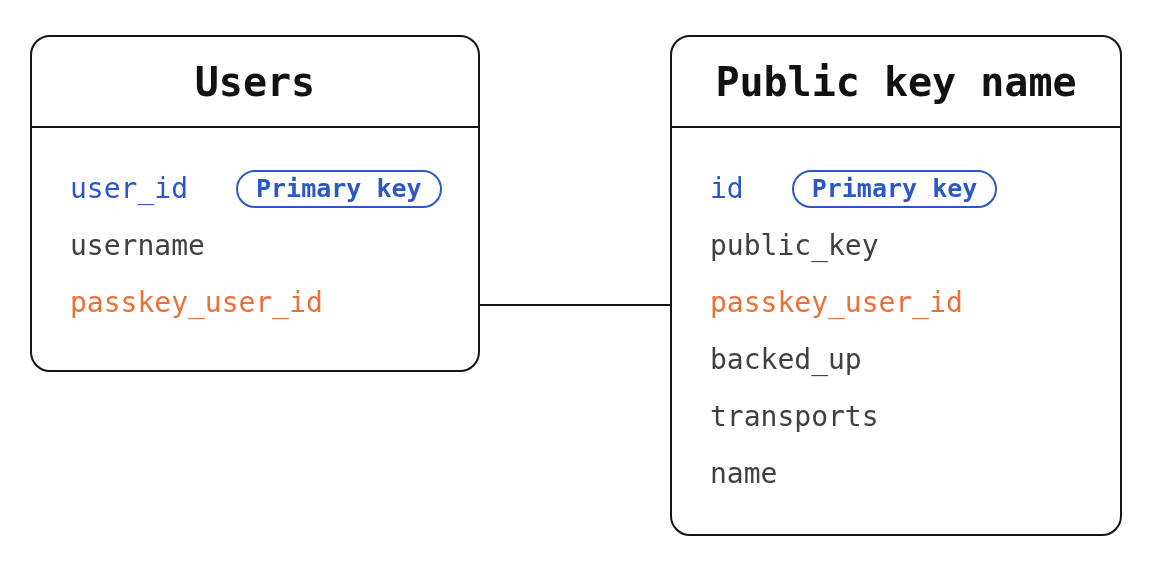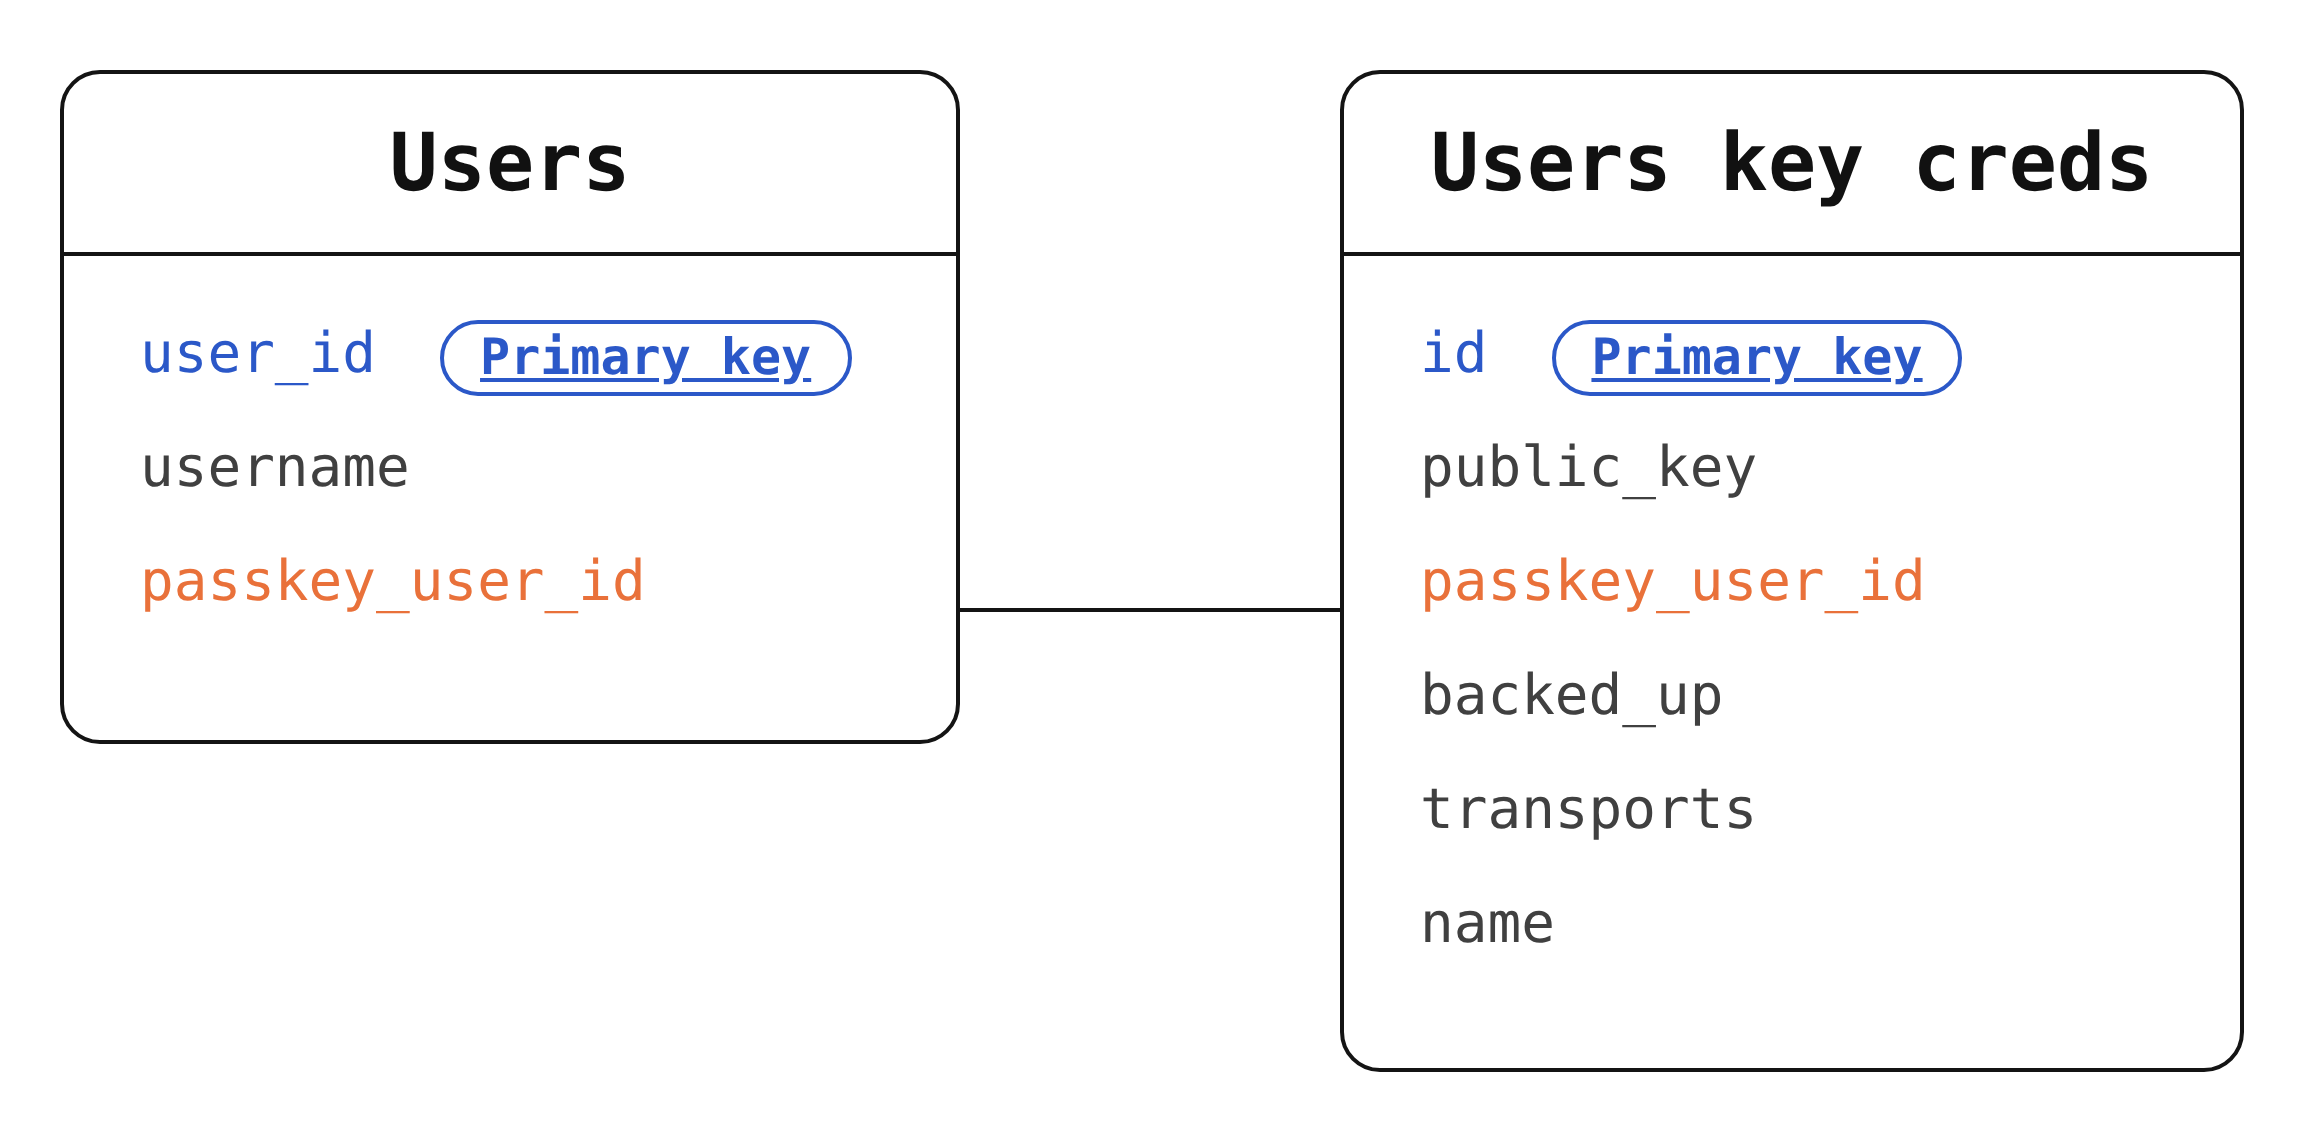--- a/index.html
+++ b/index.html
@@ -46,40 +46,40 @@
     color: #111111;
     letter-spacing: 0px;
     box-sizing: border-box;
   }
   .entity-fields {
     padding: 32px 20px 0 38px;
   }
   .field-row {
     height: 57px;
     display: flex;
-    align-items: flex-start;
+    align-items: center;
+    gap: 16px;
   }
   .field-name {
     font-size: 28px;
     color: #404040;
     white-space: pre;
   }
   .field-name.color-blue { color: var(--blue, #2b58c8); }
   .field-name.color-orange { color: var(--orange, #e9713a); }
   .pk-badge {
     margin-left: 32px;
     border: 2px solid var(--blue, #2b58c8);
     color: var(--blue, #2b58c8);
     border-radius: 22px;
     font-size: 25px;
     font-weight: bold;
     line-height: 32px;
     padding: 1px 18px;
     white-space: pre;
-    text-decoration: underline;
   }
   .connector {
     position: absolute;
     left: 478px;
     top: 304px;
     width: 194px;
     height: 2px;
     background: var(--outline, #141414);
     z-index: 1;
   }
@@ -101,21 +101,21 @@
         </div>
         <div class="field-row">
           <span class="field-name color-orange">passkey_user_id</span>
         </div>
       </div>
   </div>
 
   <div class="connector"></div>
 
   <div class="entity entity-creds">
-    <div class="entity-title">Users key creds</div>
+    <div class="entity-title">Public key name</div>
     <div class="entity-fields">
         <div class="field-row">
           <span class="field-name color-blue">id</span>
           <span class="pk-badge">Primary key</span>
         </div>
         <div class="field-row">
           <span class="field-name">public_key</span>
         </div>
         <div class="field-row">
           <span class="field-name color-orange">passkey_user_id</span>

